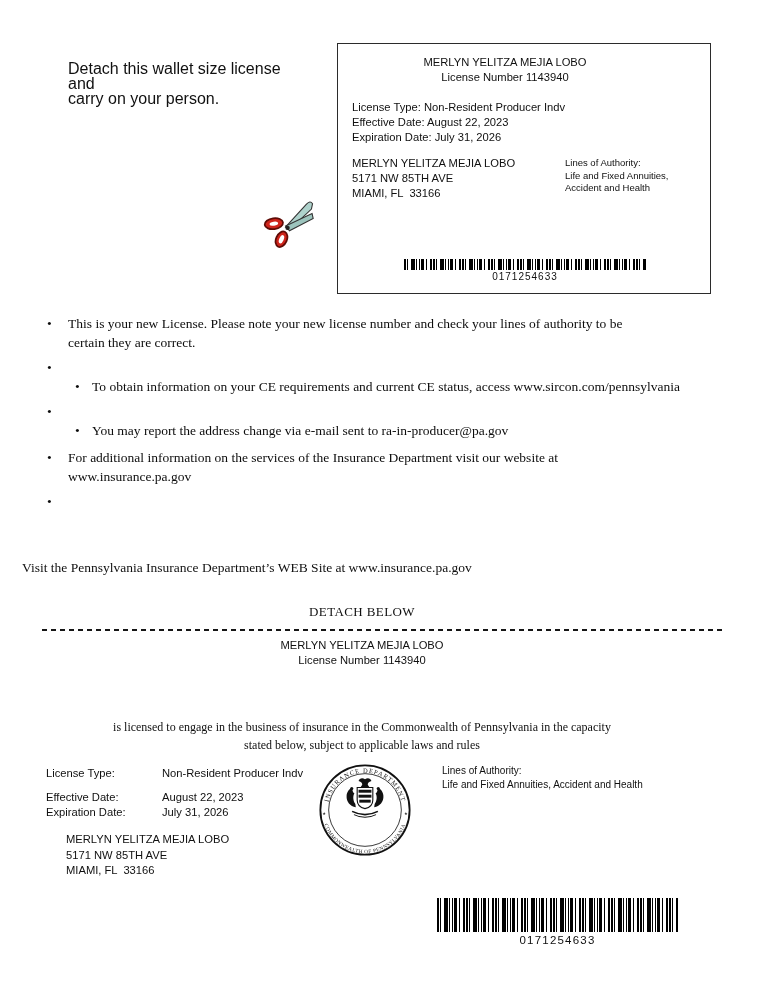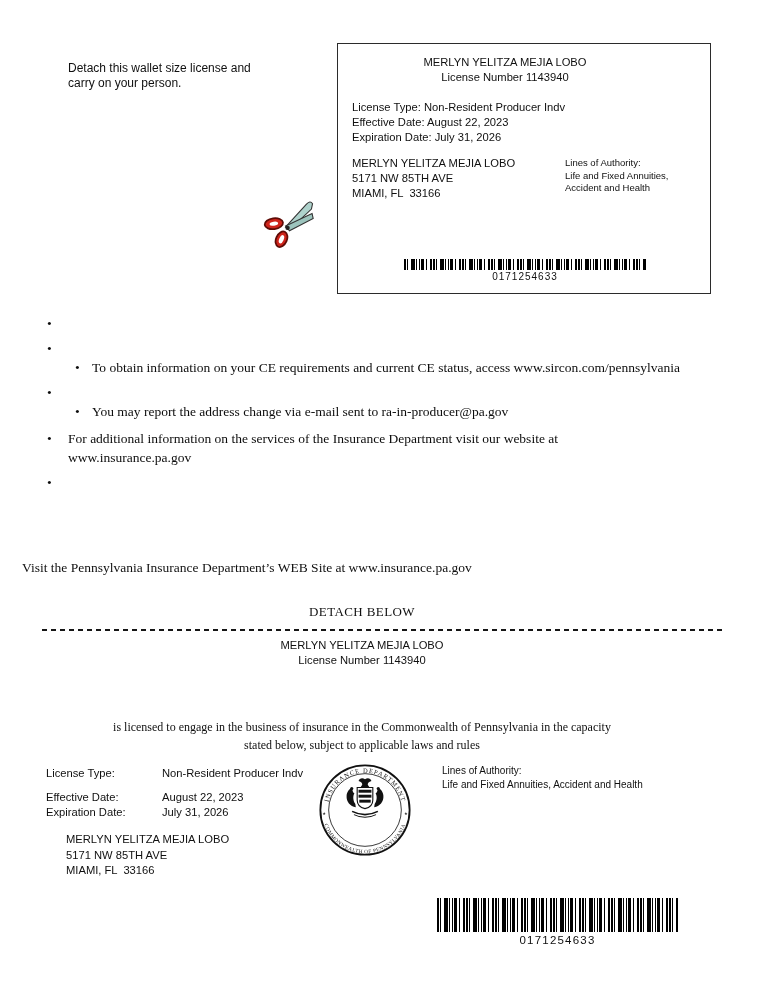--- a/index.html
+++ b/index.html
@@ -6,21 +6,21 @@
   body{
     width:768px;height:994px;position:relative;background:#ffffff;color:#101010;
     font-family:"Liberation Sans", sans-serif;overflow:hidden;
   }
   .abs{position:absolute;}
   .sans{font-family:"Liberation Sans", sans-serif;}
   .serif{font-family:"Liberation Serif", serif;}
   .pre{white-space:pre-wrap;}
 
   
-  .detach-note{left:68px;top:61px;width:215px;font-size:12px;line-height:15px;}
+  .detach-note{left:68px;top:61px;width:215px;font-size:16px;line-height:15px;}
 
   
   .card{left:337px;top:43px;width:374px;height:251px;border:1.5px solid #2b2b2b;box-sizing:border-box;}
   .card-title{margin-top:11px;padding-right:38px;text-align:center;font-size:11.2px;line-height:15px;}
   .card-details{margin:15px 0 0 14px;font-size:11.2px;line-height:15px;white-space:pre-wrap;}
   .card-cols{margin:11px 0 0 14px;display:flex;}
   .card-address{width:213px;font-size:11.2px;line-height:15px;white-space:pre-wrap;}
   .card-loa{font-size:9.5px;line-height:12px;white-space:pre-wrap;margin-top:1px;}
   .card-barcode-wrap{position:absolute;left:66px;top:215px;width:242px;text-align:center;}
   .card-barcode{width:242px;height:11px;}
@@ -110,20 +110,22 @@
   </div>
   <div class="card-barcode-wrap">
     <div class="barcode card-barcode"></div>
     <div class="card-barcode-num">0171254633</div>
   </div>
 </div>
 
 <div class="abs notices serif">
   <div class="notice">
     <span class="dot">•</span>
+    <span class="txt">This is your new License. Please note your new license number and check your lines of authority to be
+certain they are correct.</span>
   </div>
   <div class="notice" style="margin-bottom:0">
     <span class="dot">•</span>
   </div>
   <div class="subnotice" style="margin-bottom:6px">
     <span class="dot">•</span>
     <span class="txt">To obtain information on your CE requirements and current CE status, access
 www.sircon.com/pennsylvania</span>
   </div>
   <div class="notice" style="margin-bottom:0">

